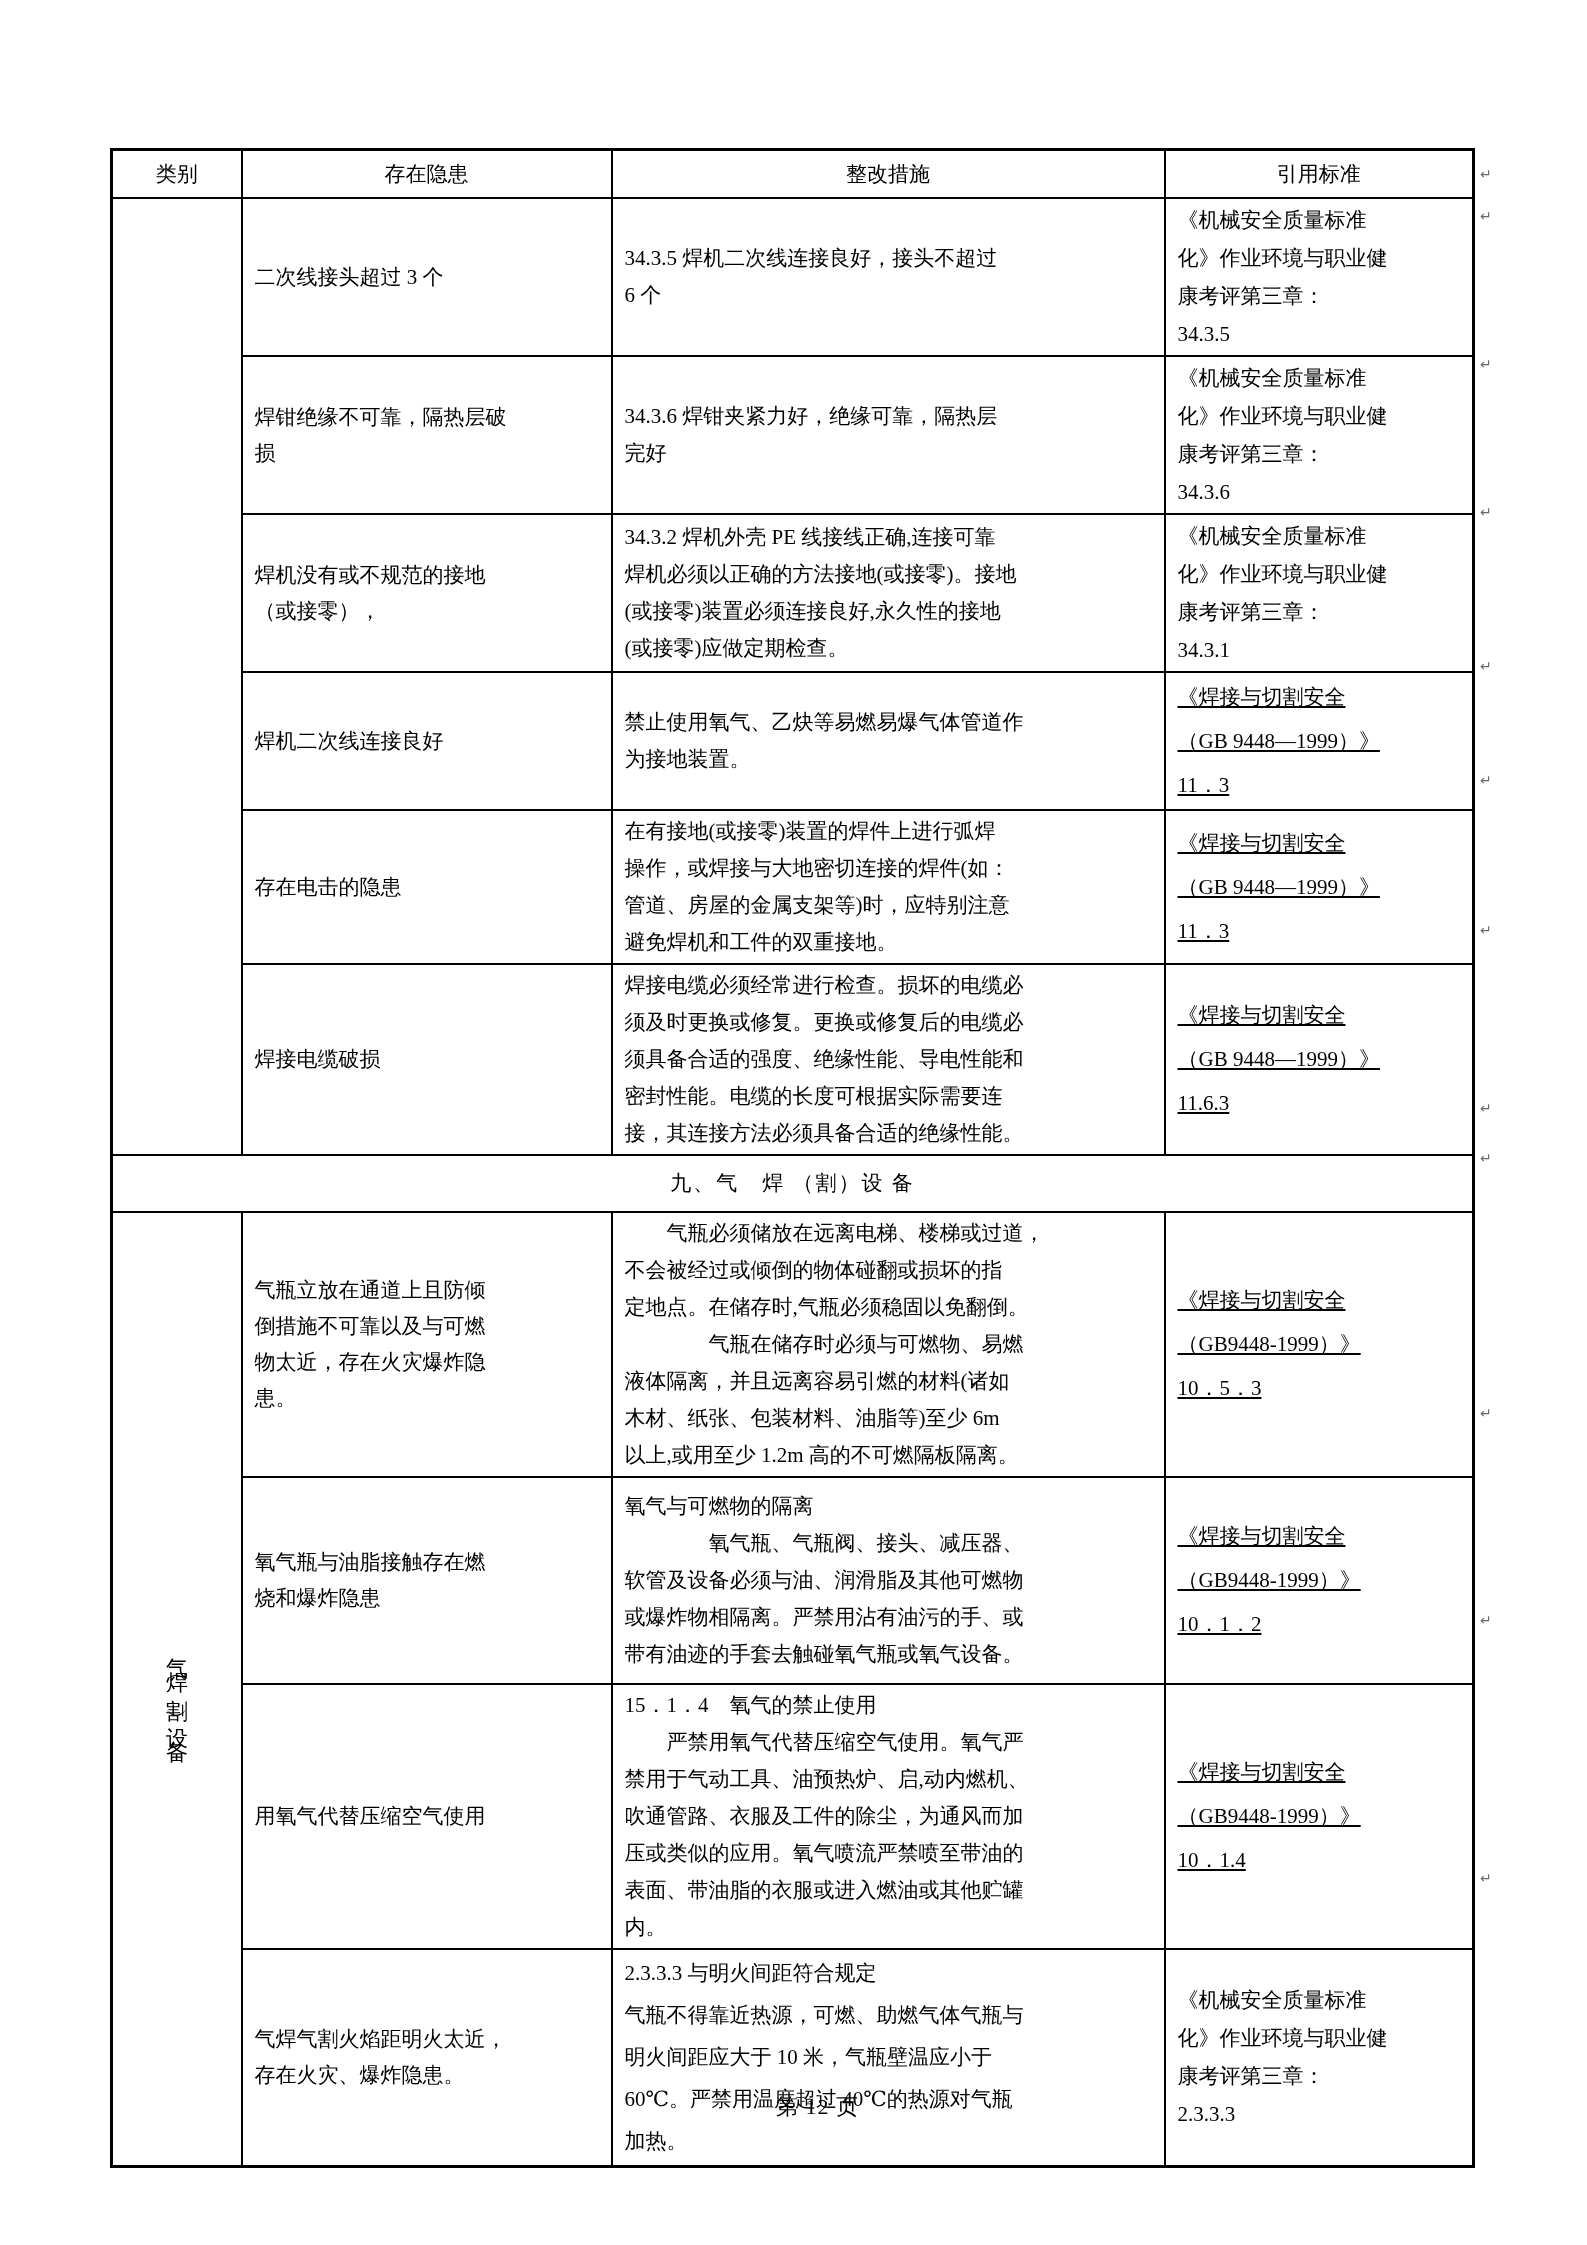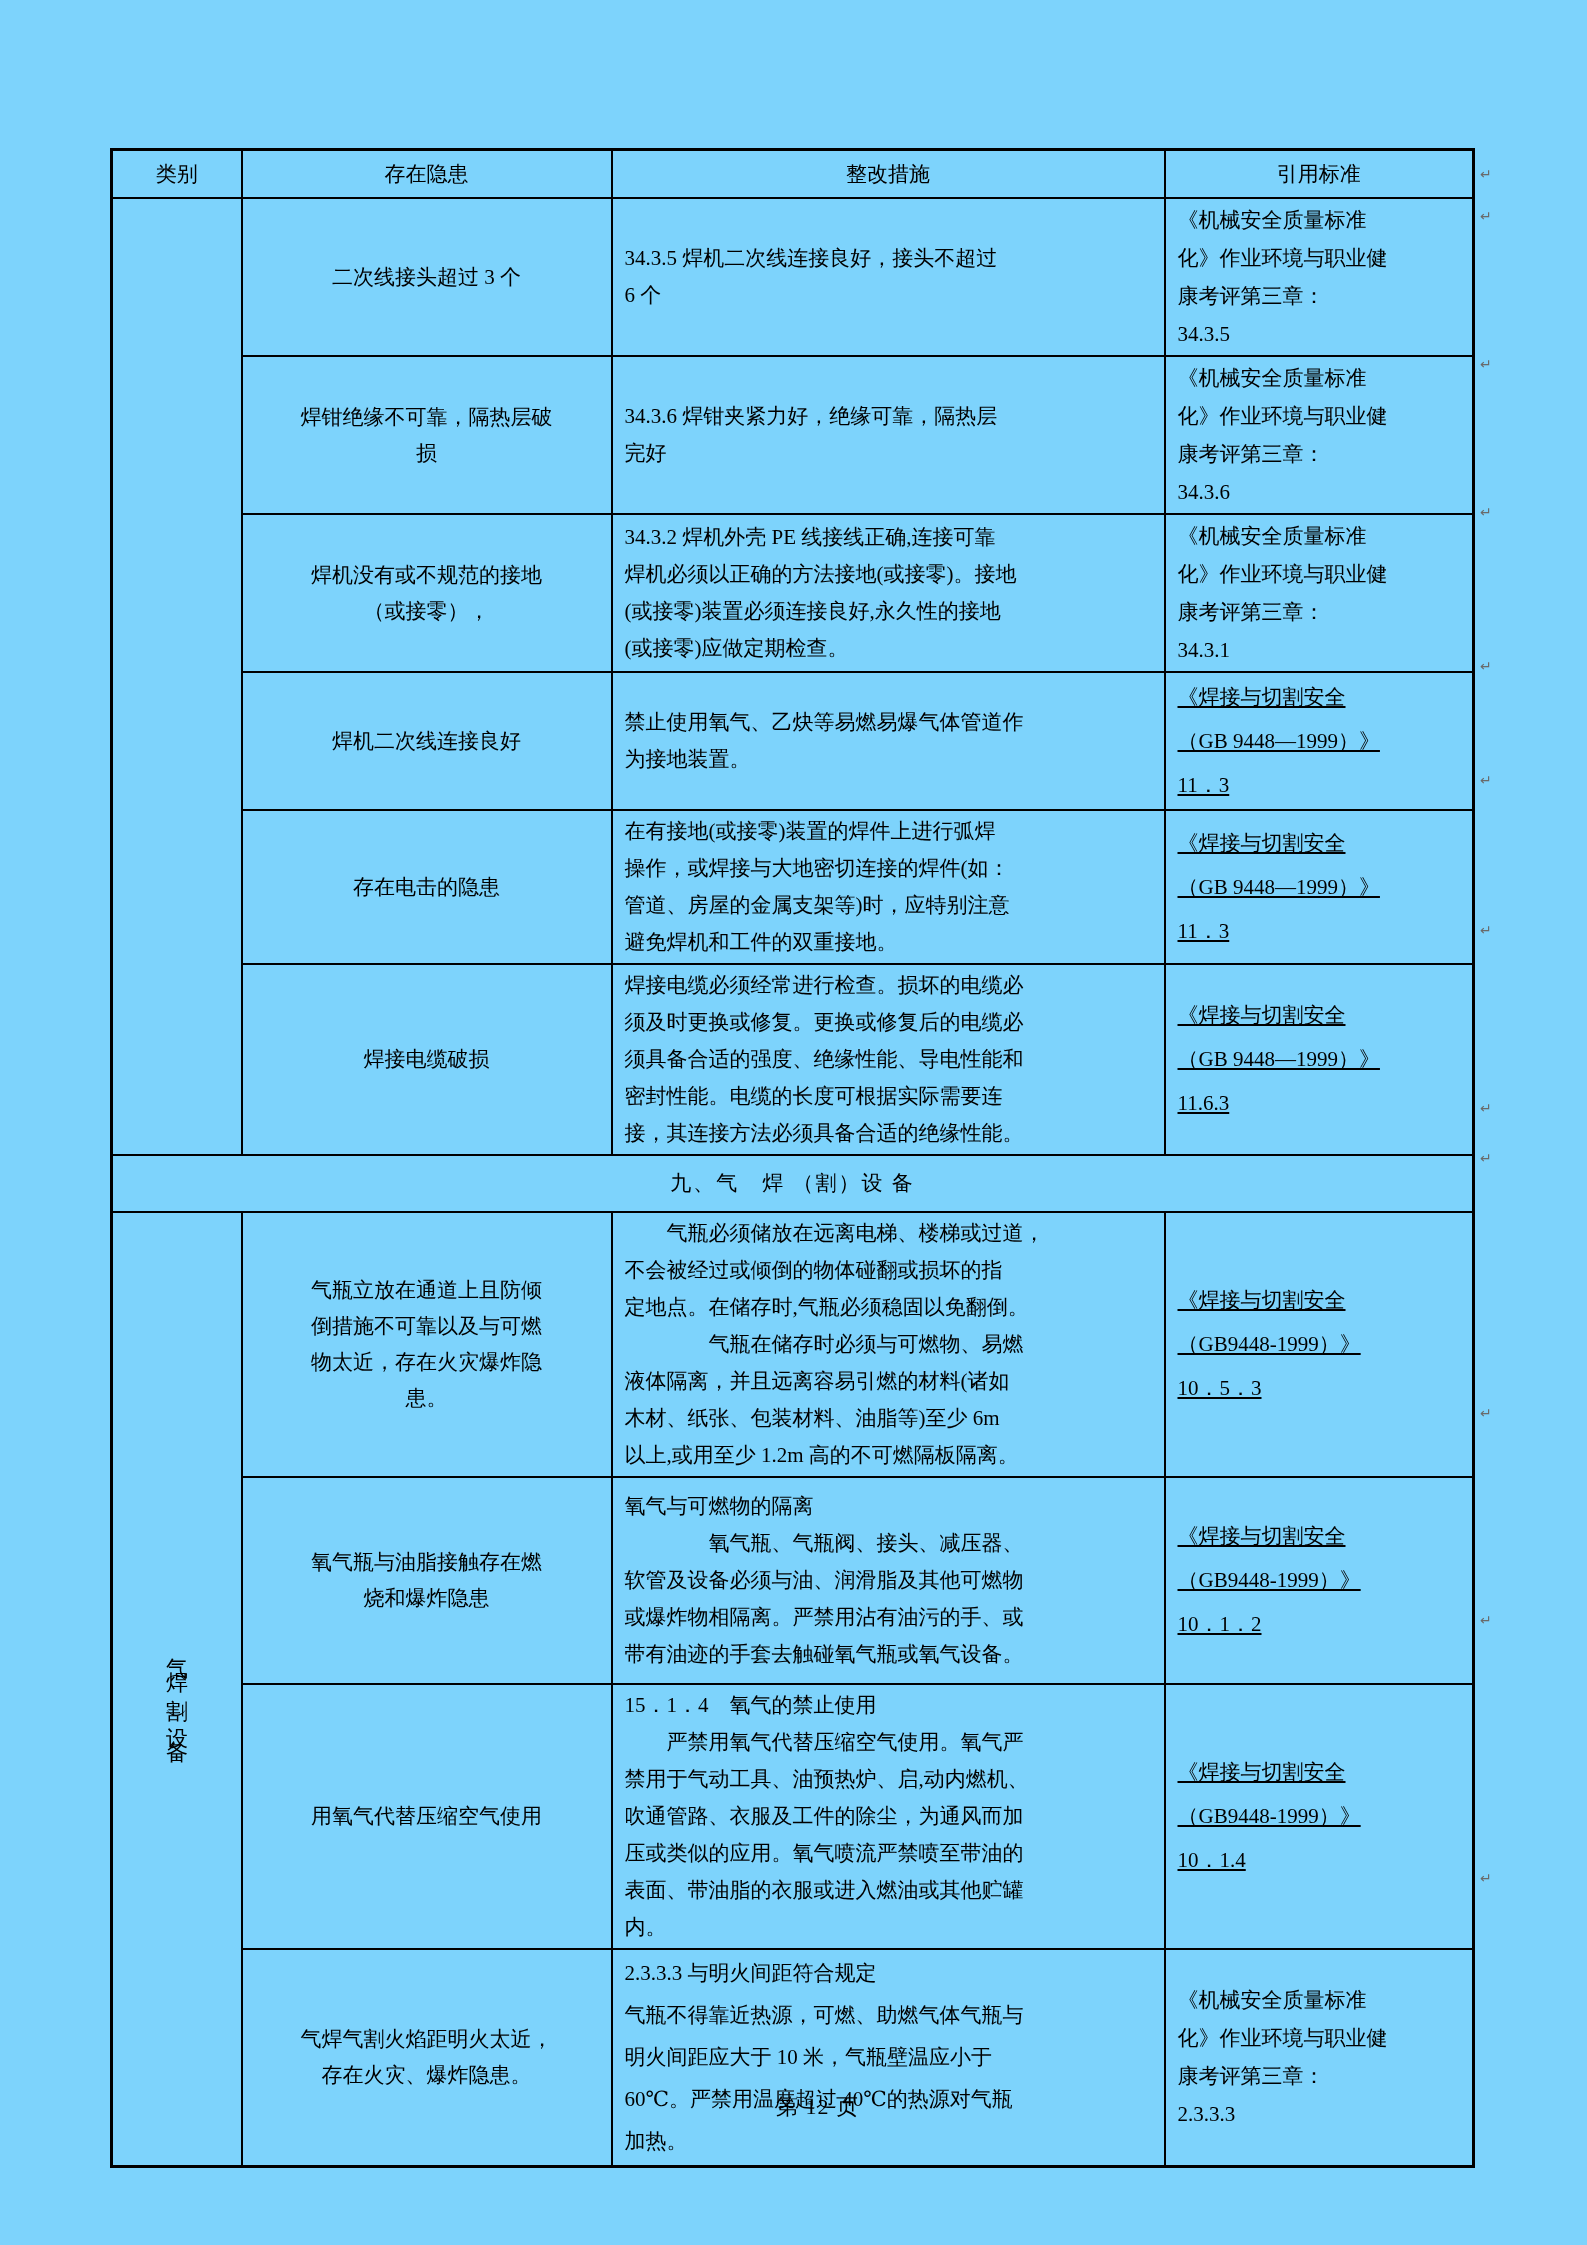--- a/index.html
+++ b/index.html
@@ -1,19 +1,19 @@
 <!DOCTYPE html>
 <html><head>
 <meta charset="utf-8">
 <style>
   html,body{margin:0;padding:0;background:#e8e8e8;}
   .page{
     position:relative;
     width:1587px;height:2245px;
-    background:#7dd3fc;
+    background:#ffffff;
     font-family:"Liberation Serif","DejaVu Serif",serif;
     color:#000;
     overflow:hidden;
   }
   table.doc{
     position:absolute;left:110px;top:148px;
     border-collapse:collapse;
     table-layout:fixed;
     border:3px solid #000;
   }
@@ -24,21 +24,21 @@
   table.doc th, table.doc td{
     border:2px solid #000;
     font-size:21px;
     font-weight:normal;
     vertical-align:middle;
     padding:2px 12px;
     overflow:hidden;
   }
   .cell{white-space:pre-line;margin-left:19px;}
   th.hdr{text-align:center;padding:2px 0;font-size:22px;}
-  td.hazard{line-height:36px;text-align:center;padding-left:15px;padding-right:6px;}
+  td.hazard{line-height:36px;text-align:left;padding-left:15px;padding-right:6px;}
   td.measure{line-height:37px;text-align:left;padding-left:12px;padding-right:6px;}
   td.measure.lh42{line-height:42px;}
   td.standard{line-height:38px;text-align:left;padding-left:14px;padding-right:4px;}
   td.standard.lines3{line-height:44px;text-decoration:underline;}
   td.section-cell{
     text-align:center;font-size:22px;letter-spacing:2px;padding:4px 0;
   }
   td.cat-cell{padding:0;}
   .vtext{
     writing-mode:vertical-rl;

